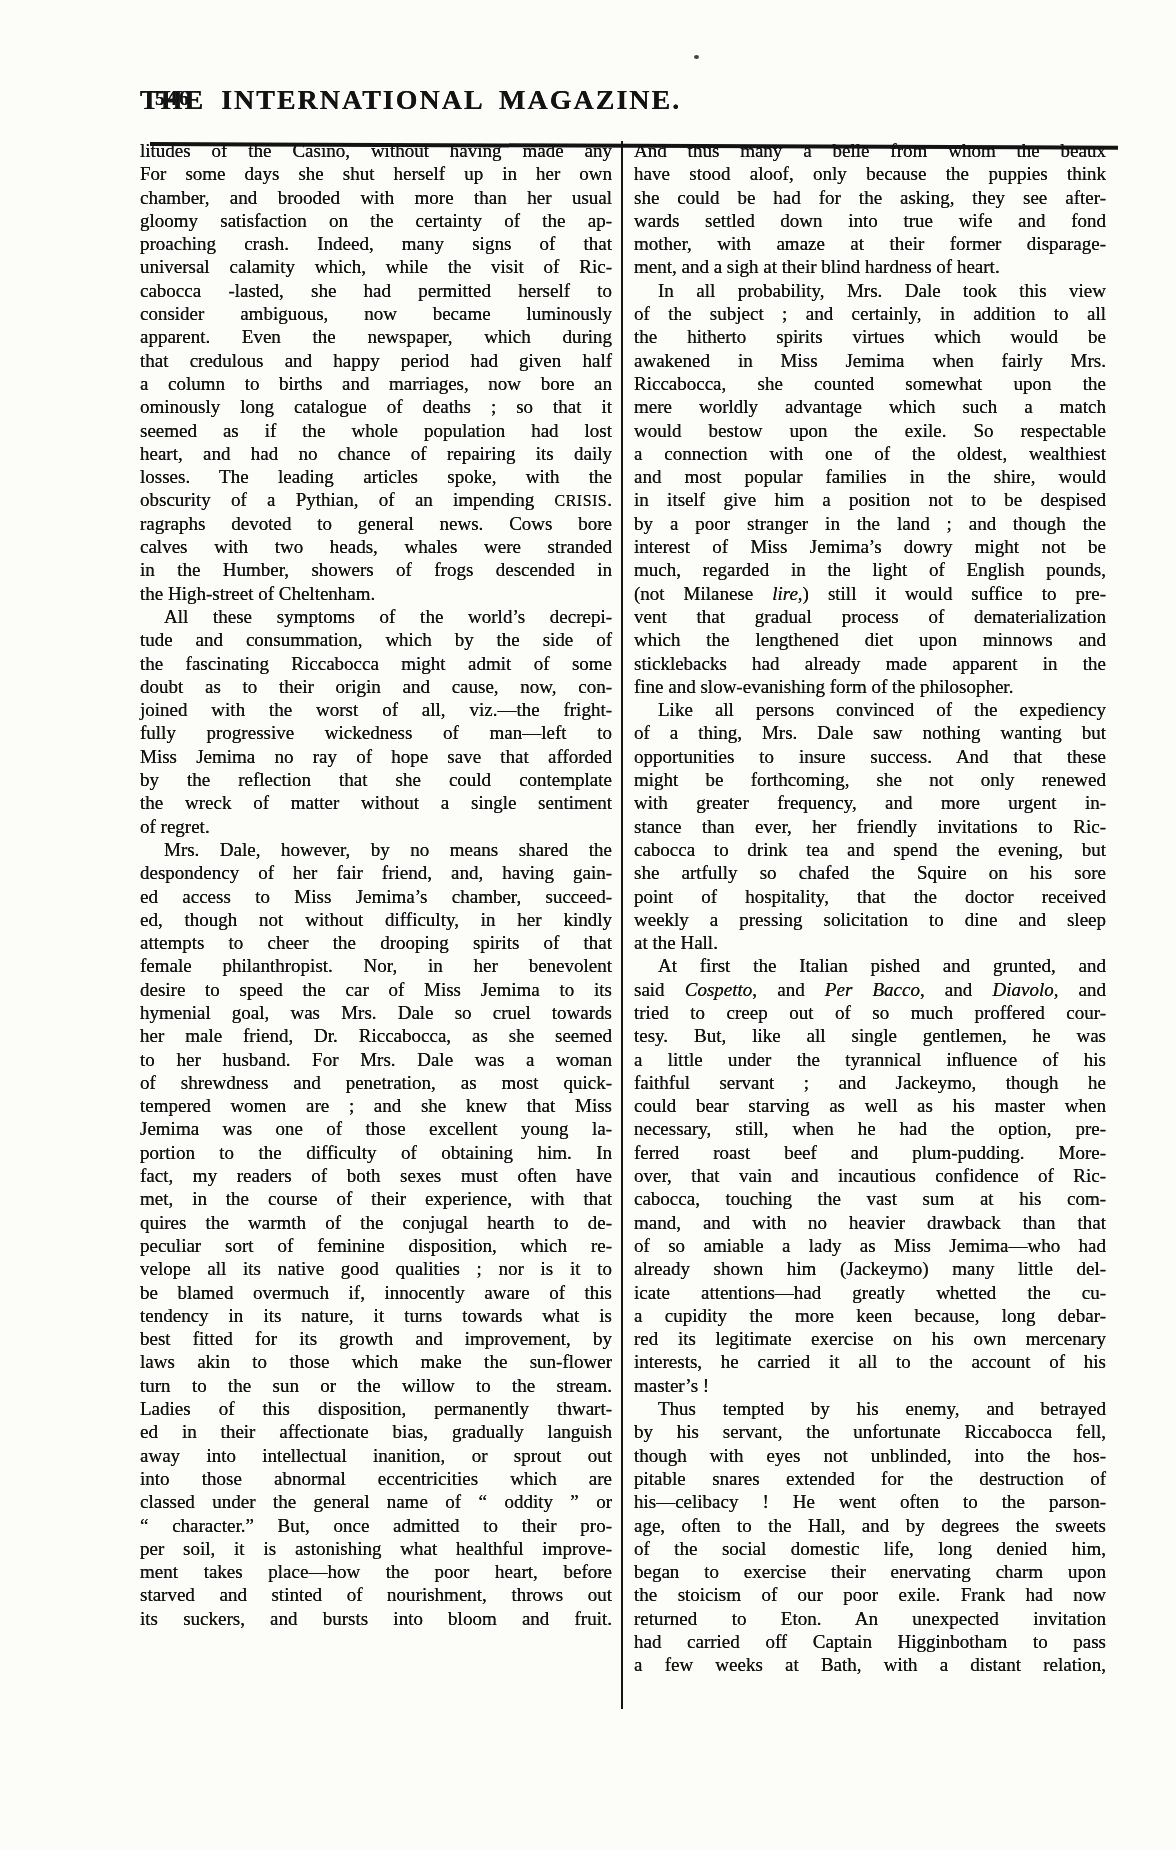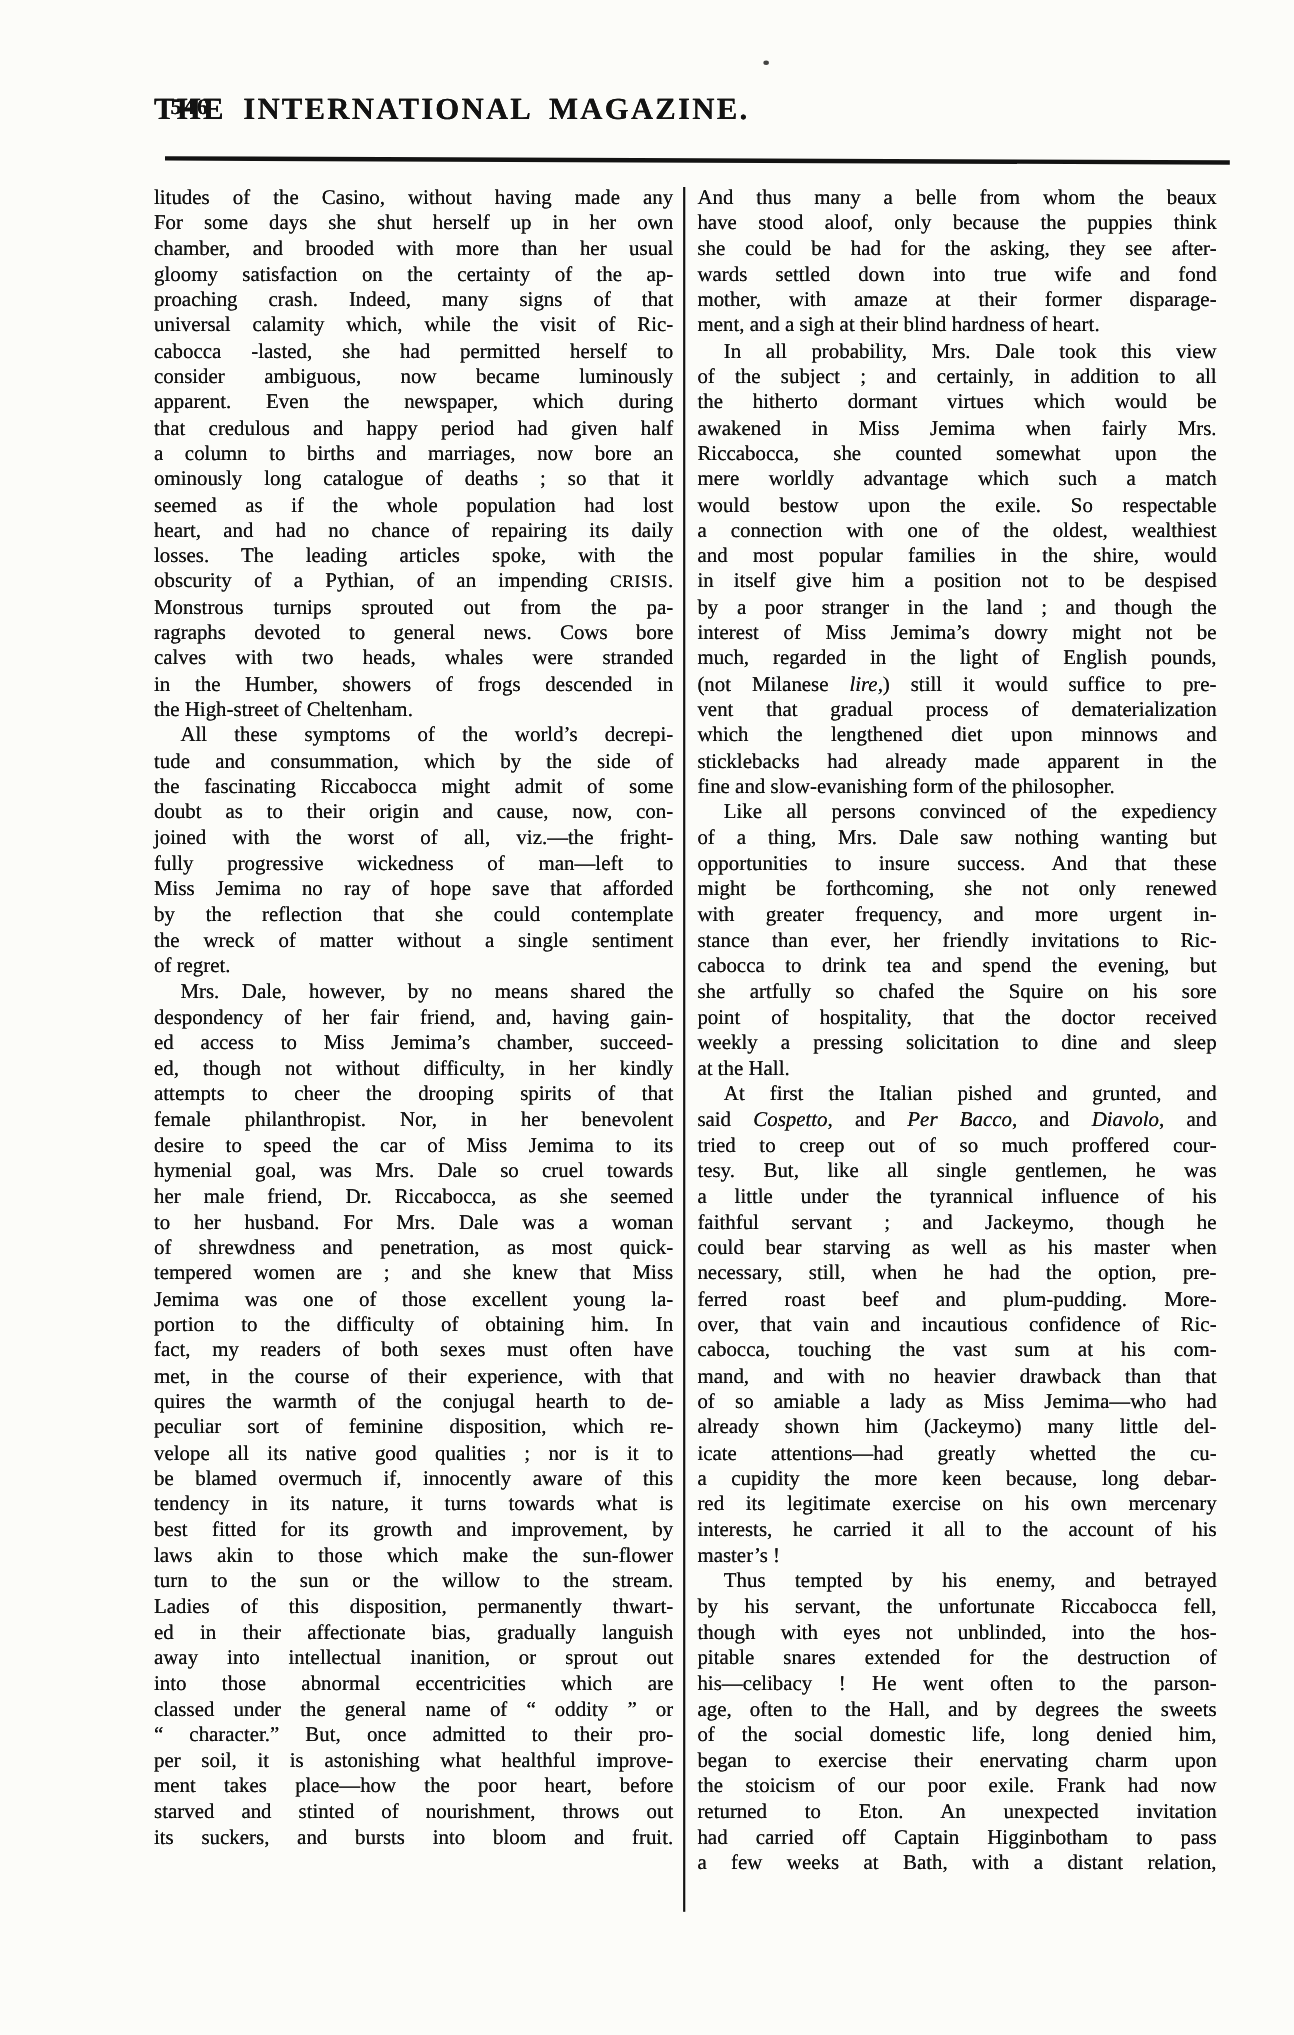--- a/index.html
+++ b/index.html
@@ -29,21 +29,21 @@
   }
   .header-rule {
     position:absolute; top:142px; left:150px; width:968px; height:3.5px;
     background: var(--ink);
     transform: rotate(0.22deg); transform-origin: left center;
   }
   .speck { position:absolute; top:55px; left:694px; width:5px; height:4px;
     background:#222; border-radius:50%; opacity:.85; }
 
   
-  .columns { position:absolute; top:168px; left:140px; width:966px; height:1575px; }
+  .columns { position:absolute; top:139px; left:140px; width:966px; height:1575px; }
   .column { position:absolute; top:0; width:472px; }
   .col-left { left:0; }
   .col-right { left:494px; }
   .divider { position:absolute; left:481px; top:2px; width:2px; height:1568px; background:var(--ink); }
 
   .para { margin:0; padding:0; }
   .line {
     font-size:19px; line-height:23.3px; height:23.3px;
     text-align:justify; text-align-last:justify; -moz-text-align-last:justify;
     white-space:normal; overflow:visible;
@@ -79,21 +79,20 @@
           <div class="line">cabocca -lasted, she had permitted herself to</div>
           <div class="line">consider ambiguous, now became luminously</div>
           <div class="line">apparent.  Even the newspaper, which during</div>
           <div class="line">that credulous and happy period had given half</div>
           <div class="line">a column to births and marriages, now bore an</div>
           <div class="line">ominously long catalogue of deaths ; so that it</div>
           <div class="line">seemed as if the whole population had lost</div>
           <div class="line">heart, and had no chance of repairing its daily</div>
           <div class="line">losses.  The leading articles spoke, with the</div>
           <div class="line">obscurity of a Pythian, of an impending <span class="sc">CRISIS</span>.</div>
-          <div class="line">Monstrous turnips sprouted out from the pa-</div>
           <div class="line">ragraphs devoted to general news.  Cows bore</div>
           <div class="line">calves with two heads, whales were stranded</div>
           <div class="line">in the Humber, showers of frogs descended in</div>
           <div class="line end">the High-street of Cheltenham.</div>
         </div>
         <div class="para">
           <div class="line indent">All these symptoms of the world’s decrepi-</div>
           <div class="line">tude and consummation, which by the side of</div>
           <div class="line">the fascinating Riccabocca might admit of some</div>
           <div class="line">doubt as to their origin and cause, now, con-</div>
@@ -147,21 +146,21 @@
           <div class="line">And thus many a belle from whom the beaux</div>
           <div class="line">have stood aloof, only because the puppies think</div>
           <div class="line">she could be had for the asking, they see after-</div>
           <div class="line">wards settled down into true wife and fond</div>
           <div class="line">mother, with amaze at their former disparage-</div>
           <div class="line end">ment, and a sigh at their blind hardness of heart.</div>
         </div>
         <div class="para">
           <div class="line indent">In all probability, Mrs. Dale took this view</div>
           <div class="line">of the subject ; and certainly, in addition to all</div>
-          <div class="line">the hitherto dormant virtues which would be</div>
+          <div class="line">the hitherto spirits virtues which would be</div>
           <div class="line">awakened in Miss Jemima when fairly Mrs.</div>
           <div class="line">Riccabocca, she counted somewhat upon the</div>
           <div class="line">mere worldly advantage which such a match</div>
           <div class="line">would bestow upon the exile.  So respectable</div>
           <div class="line">a connection with one of the oldest, wealthiest</div>
           <div class="line">and most popular families in the shire, would</div>
           <div class="line">in itself give him a position not to be despised</div>
           <div class="line">by a poor stranger in the land ; and though the</div>
           <div class="line">interest of Miss Jemima’s dowry might not be</div>
           <div class="line">much, regarded in the light of English pounds,</div>

